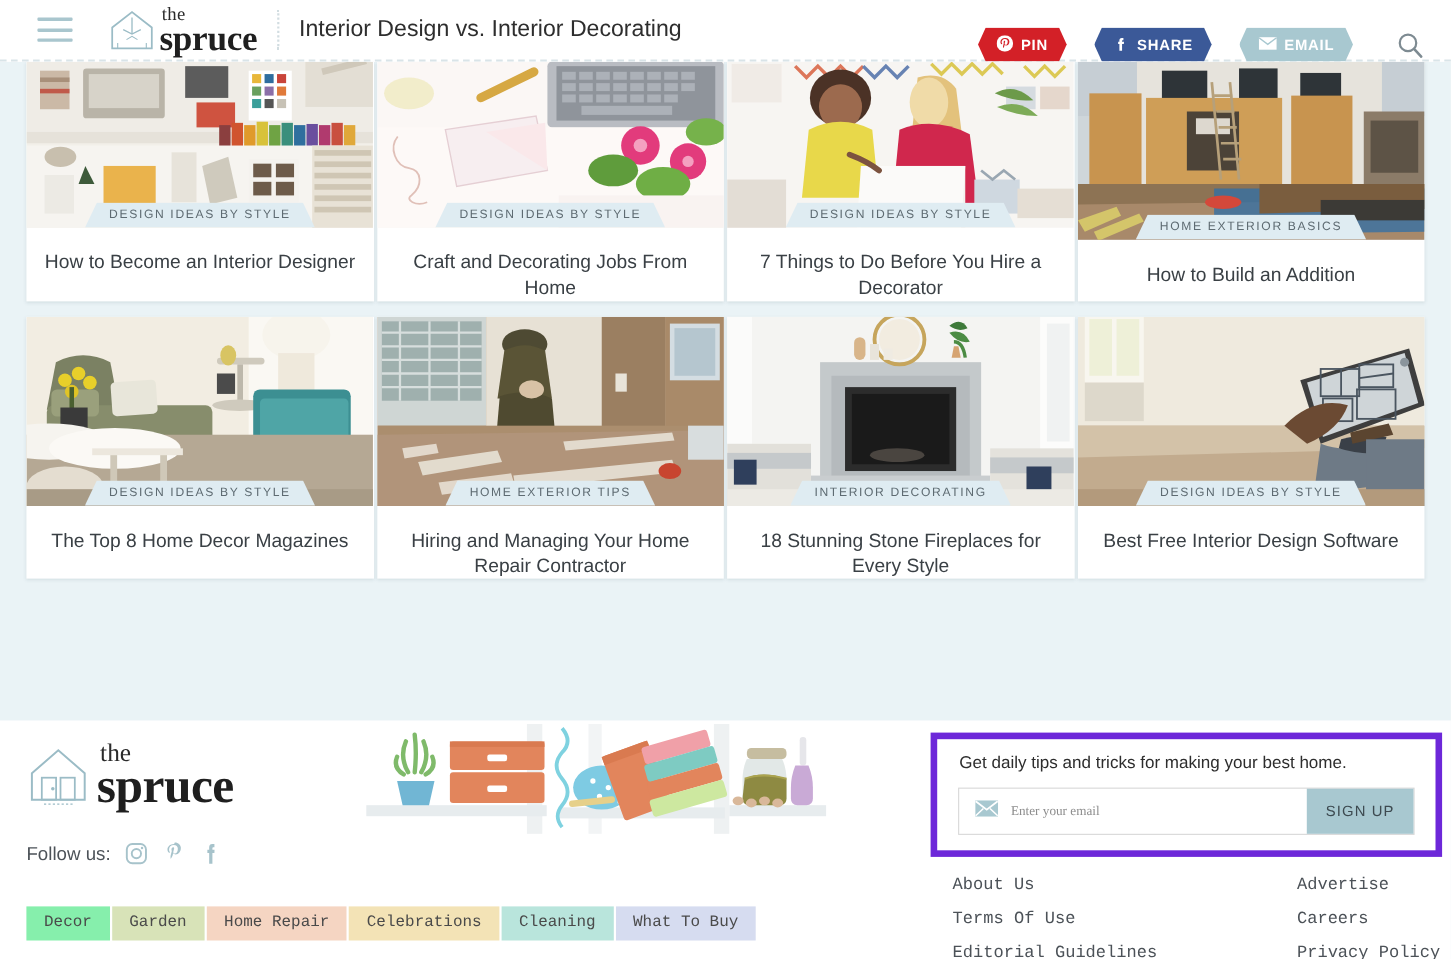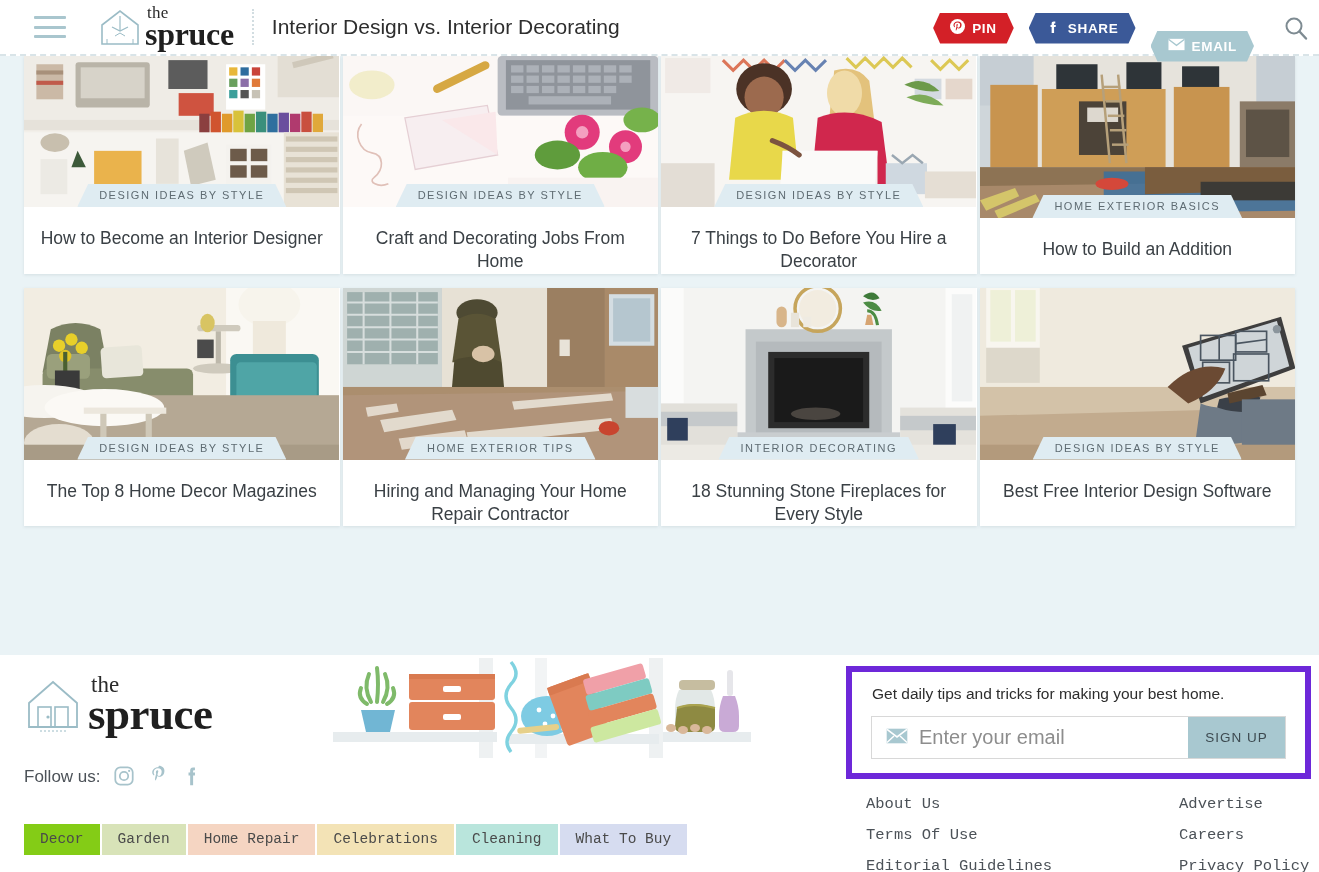--- a/index.html
+++ b/index.html
@@ -44,22 +44,22 @@
     width: 1px; height: 36px; margin-left: 18px;
     border-left: 2px dotted #d2dde1;
   }
   .hdr-title {
     margin-left: 18px;
     font-size: 21px; color: #2e2e2e; font-weight: 400;
     white-space: nowrap;
   }
 
   .hdr-actions {
-    position: absolute; right: 8px; top: 0; height: 56px;
-    display: flex; align-items: center; gap: 15px;
+    position: absolute; right: 22px; top: 0; height: 56px;
+    display: flex; align-items: flex-end; gap: 25px;
   }
   .hexbtn {
     height: 31px; display: flex; align-items: center; gap: 7px;
     padding: 0 17px; color: #fff;
     font-size: 13.5px; font-weight: 700; letter-spacing: .7px;
     cursor: pointer;
     clip-path: polygon(7px 0, calc(100% - 7px) 0, 100% 50%, calc(100% - 7px) 100%, 7px 100%, 0 50%);
   }
   .hexbtn.pin   { background: #d32027; }
   .hexbtn.share { background: #3b5998; }
@@ -157,22 +157,22 @@
     font-size: 15.5px; color: #2d2d2d; white-space: nowrap;
   }
   .nl-form {
     position: absolute; left: 19px; top: 44px;
     width: 415px; height: 43px;
     display: flex; border: 1px solid #d8d8d8;
   }
   .nl-input-wrap { flex: 1; display: flex; align-items: center; padding-left: 14px; gap: 11px; }
   .nl-input {
     border: none; outline: none; background: transparent;
-    font-family: Liberation Sans, sans-serif;
-    font-size: 20px; color: #444; width: 100%;
+    font-family: Liberation Serif, serif;
+    font-size: 12px; color: #444; width: 100%;
   }
   .nl-input::placeholder { color: #8d8d8d; }
   .nl-signup {
     width: 97px; background: #a8c8d0; color: #3d4a50;
     border: none; cursor: pointer;
     font-family: "Liberation Sans", sans-serif;
     font-size: 13.5px; letter-spacing: 1px; font-weight: 400;
   }
 
   
@@ -731,21 +731,21 @@
         </svg>
       </span>
       <span class="soc">
         <svg width="22" height="22" viewBox="0 0 24 24">
           <path d="M15.3 8.2h-2.1V6.6c0-.6.4-.8.7-.8h1.3V2.6h-2c-2.6 0-3.2 1.9-3.2 3.2v2.4H8.2v3.3H10V22h3.2v-10.5h2l.1-3.3z" fill="#a7c3cb"></path>
         </svg>
       </span>
     </div>
 
     <div class="tags">
-      <span class="tag" style="background:#84cc16">Decor</span>
+      <span class="tag" style="background:#86efac">Decor</span>
       <span class="tag" style="background:#d8e3b8">Garden</span>
       <span class="tag" style="background:#f5d5c2">Home Repair</span>
       <span class="tag" style="background:#f3e3b6">Celebrations</span>
       <span class="tag" style="background:#b9e5dc">Cleaning</span>
       <span class="tag" style="background:#d6dcf0">What To Buy</span>
     </div>
 
     <div class="newsletter">
       <div class="nl-head">Get daily tips and tricks for making your best home.</div>
       <div class="nl-form">

